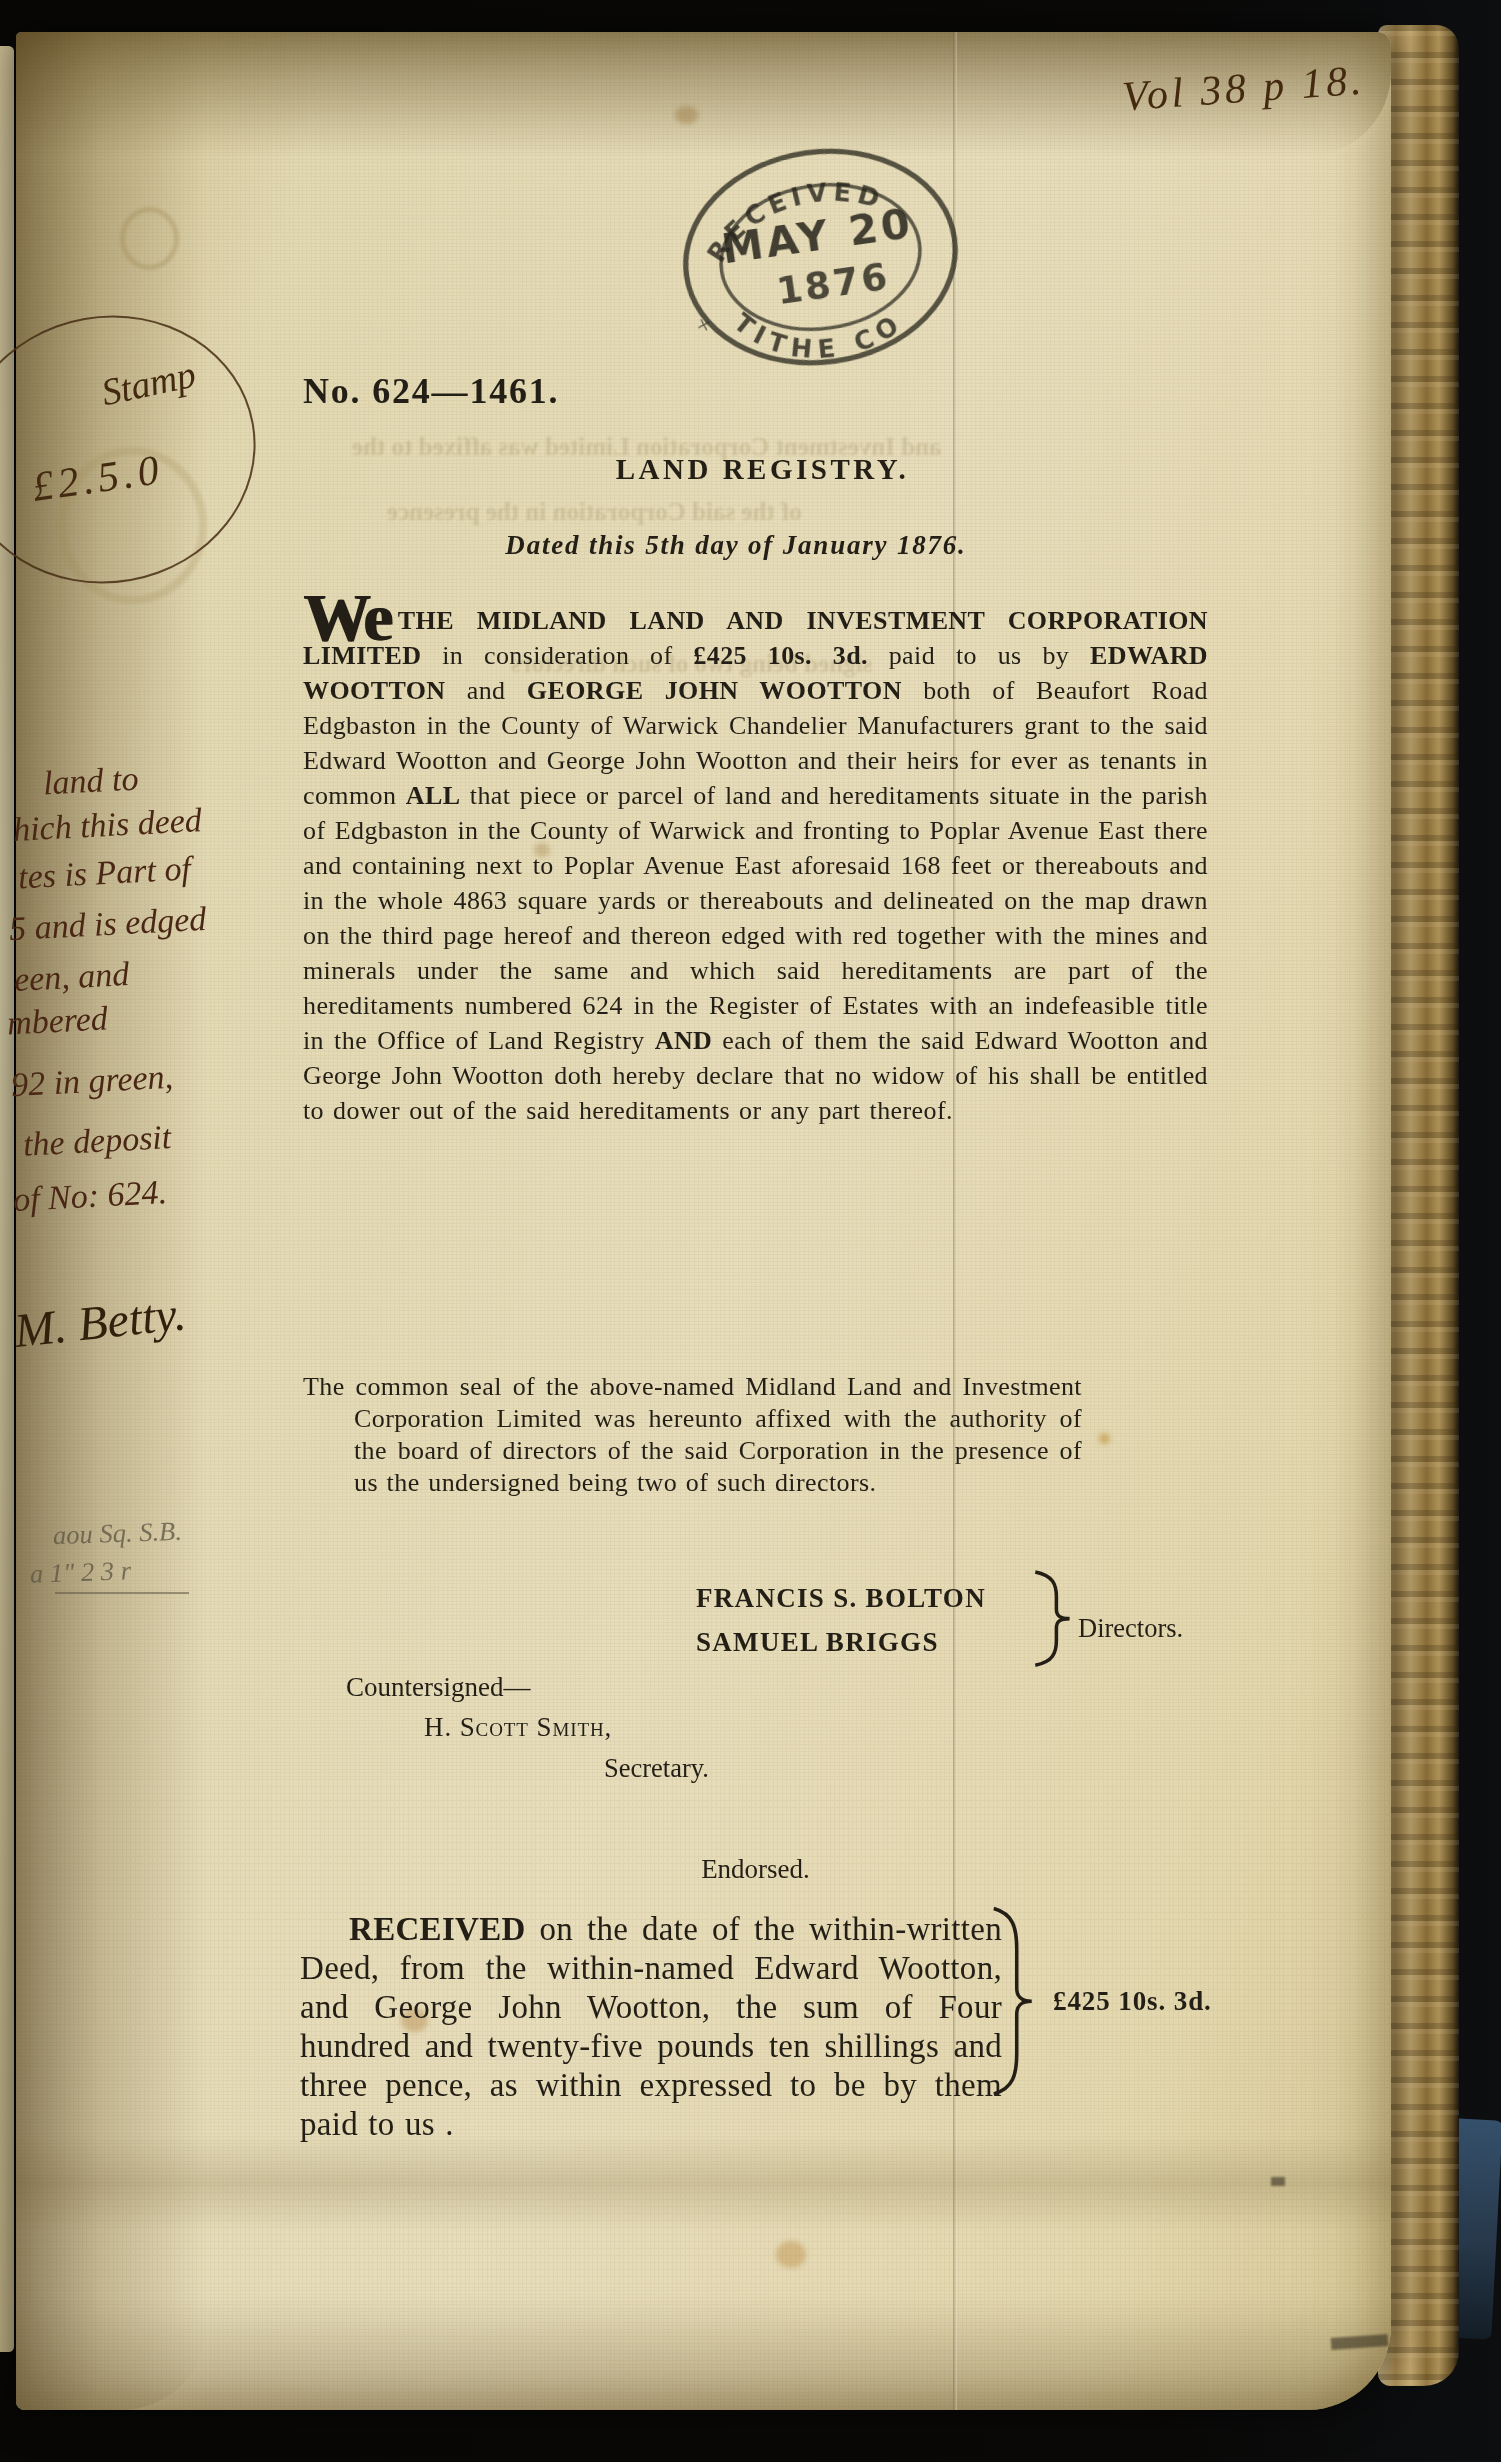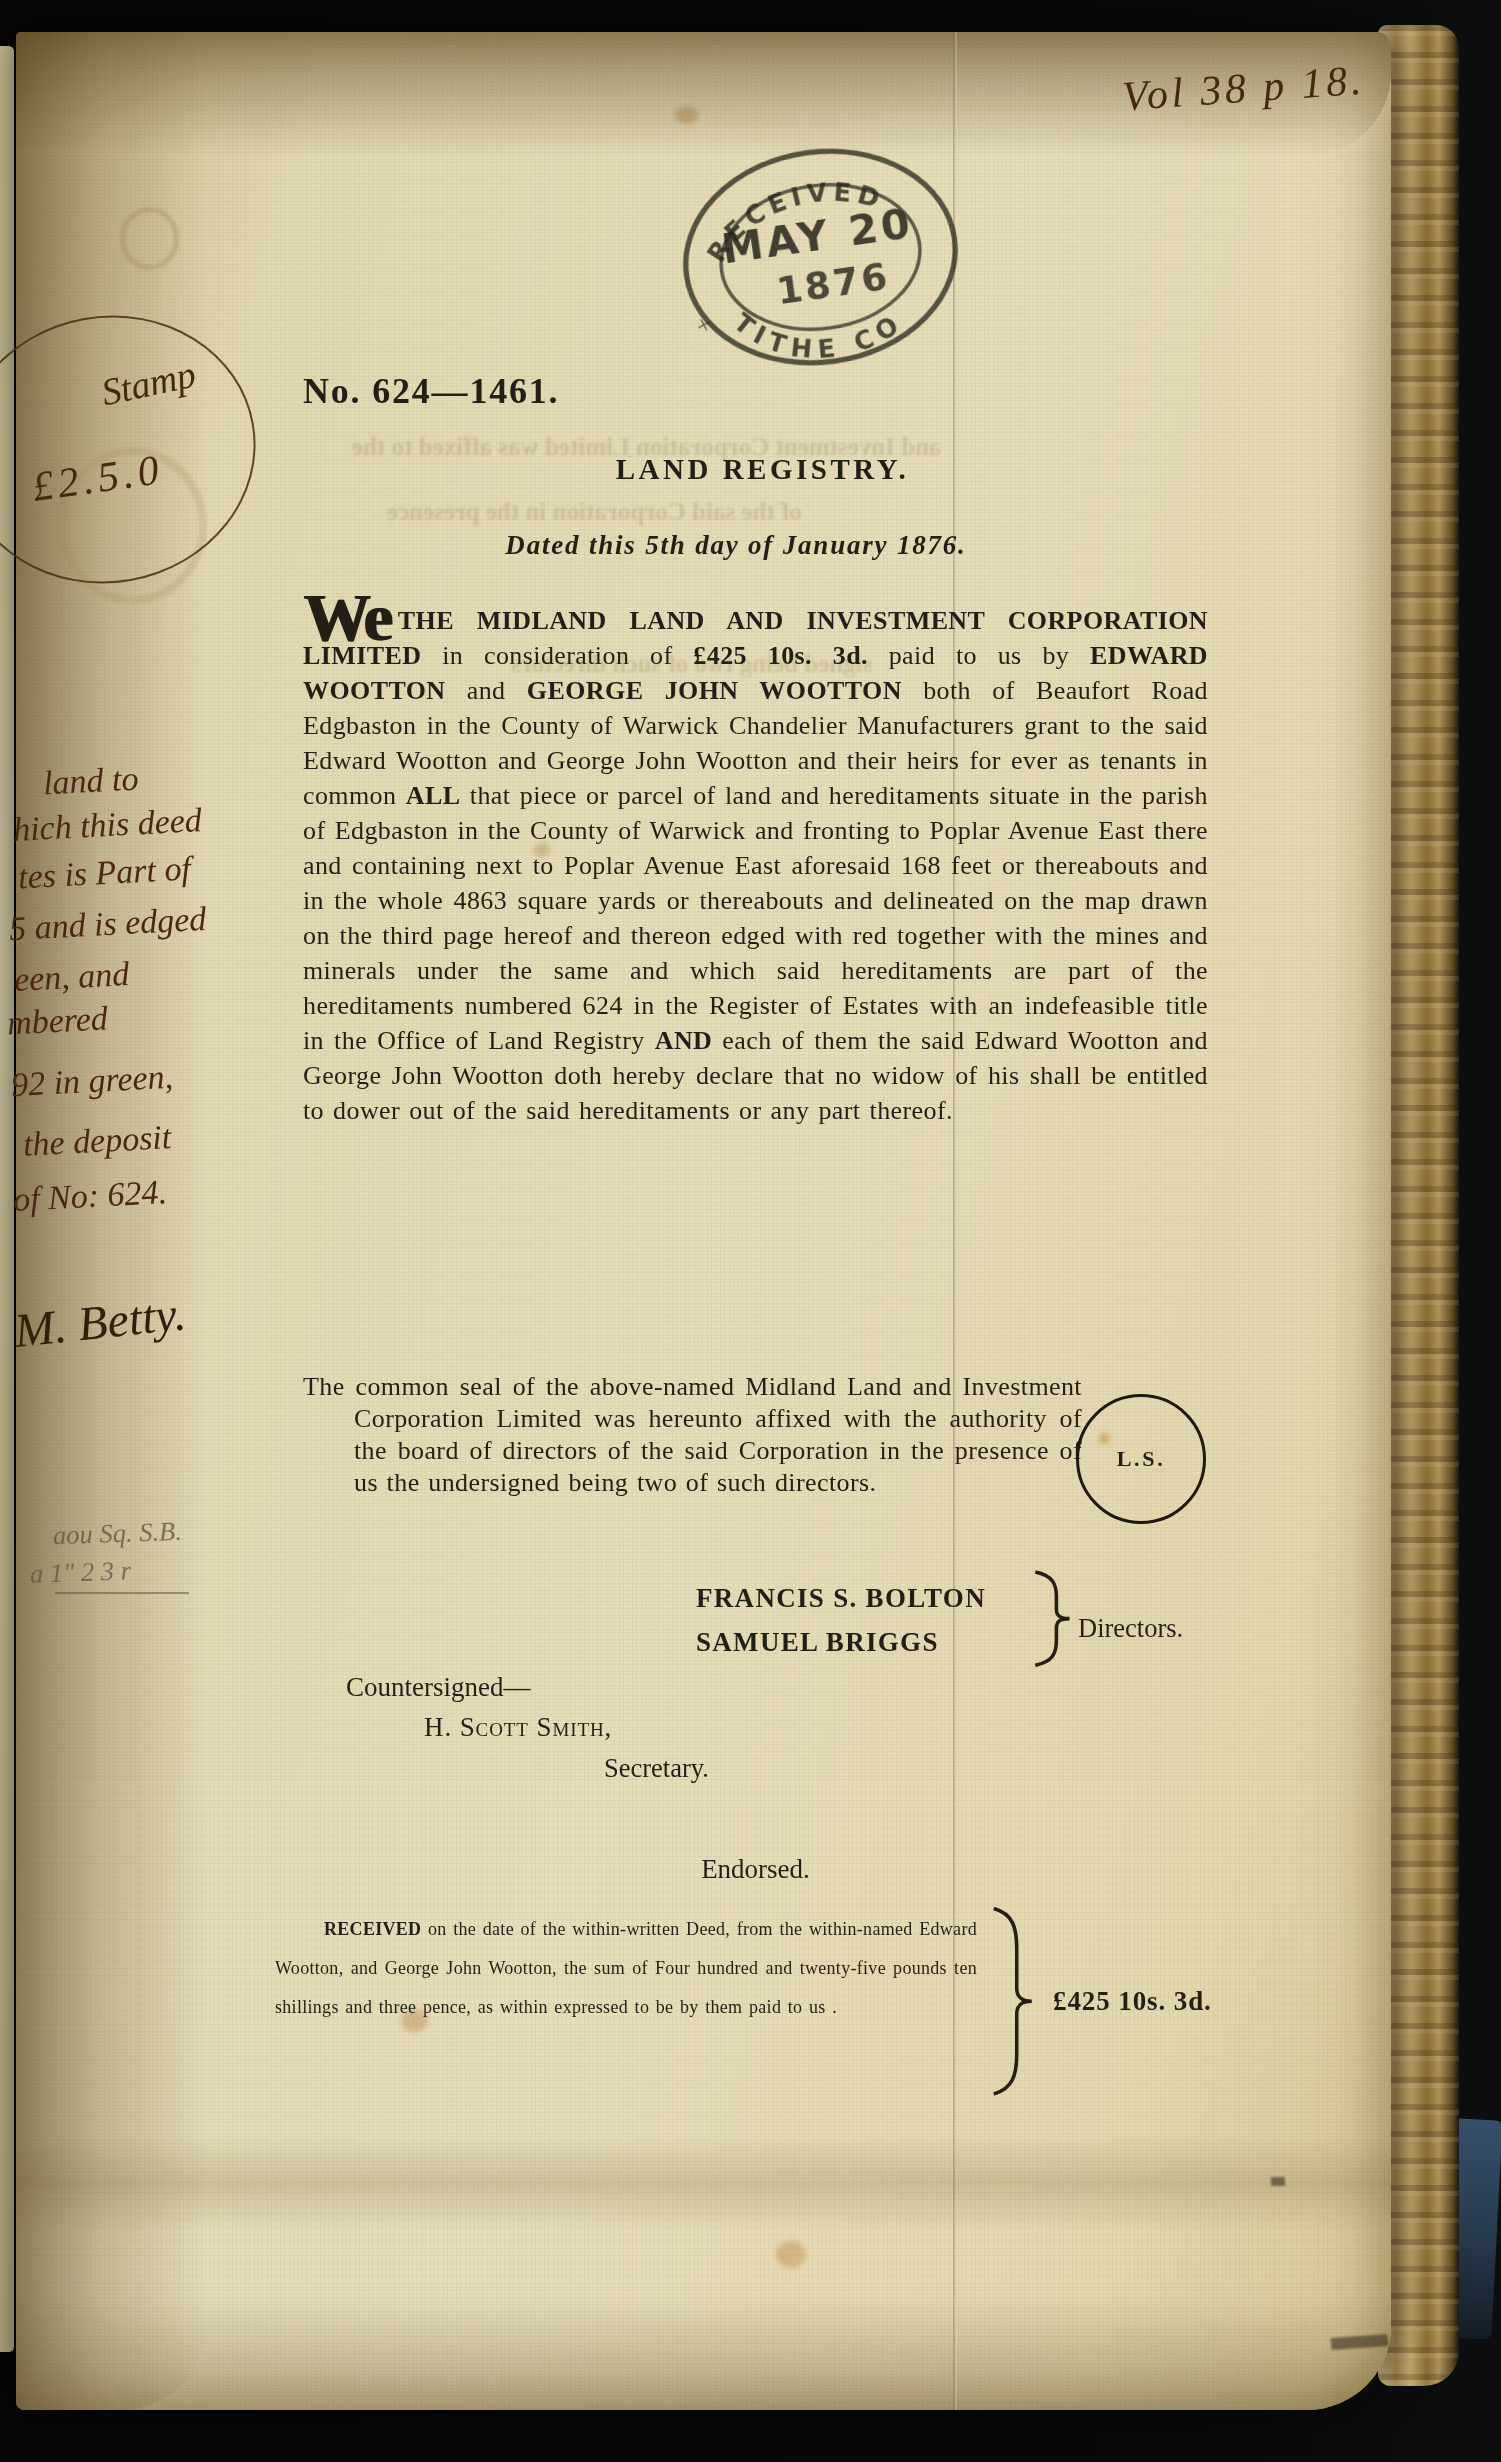--- a/index.html
+++ b/index.html
@@ -67,21 +67,21 @@
   .ls-circle{position:absolute;left:1060px;top:1362px;width:124px;height:124px;border-radius:50%;
         border:3.5px solid #1d1910;display:flex;align-items:center;justify-content:center;
         font-size:22px;font-weight:bold;letter-spacing:2.7px;}
   .dir-names{position:absolute;left:680px;top:1544px;font-size:27px;font-weight:bold;line-height:44px;letter-spacing:1.3px;white-space:nowrap;}
   .dir-brace{position:absolute;left:1014px;top:1537px;}
   .dir-label{position:absolute;left:1062px;top:1566px;font-size:26.5px;margin-top:15px;}
   .countersigned{position:absolute;left:330px;top:1640px;font-size:27px;}
   .sec-name{position:absolute;left:408px;top:1680px;font-size:27px;font-variant:small-caps;letter-spacing:0.9px;}
   .sec-title{position:absolute;left:588px;top:1721px;font-size:26.5px;}
   .endorsed{position:absolute;left:287px;top:1822px;width:905px;text-align:center;font-size:27px;}
-  .received{position:absolute;left:259px;top:1878px;width:702px;font-size:18px;line-height:39px;
+  .received{position:absolute;left:284px;top:1878px;width:702px;font-size:33px;line-height:39px;
         text-align:justify;letter-spacing:0.3px;word-spacing:1.8px;text-indent:49px;}
   .end-brace{position:absolute;left:974px;top:1873px;}
   .amount{position:absolute;left:1037px;top:1954px;font-size:27px;font-weight:bold;letter-spacing:0.9px;}
   
   .ghost{position:absolute;transform:scaleX(-1);color:rgba(120,100,45,.20);filter:blur(1.1px);
         font-weight:bold;font-size:25px;white-space:nowrap;}
 </style>
 </head>
 <body>
 
@@ -155,23 +155,20 @@
 
     <div class="doc-number">No. 624—1461.</div>
     <div class="registry">LAND REGISTRY.</div>
     <div class="dated">Dated this 5th day of January 1876.</div>
 
     <div class="deed">
       <span class="initial">We</span><span class="b">THE MIDLAND LAND AND INVESTMENT CORPORATION LIMITED</span><span> in consideration of </span><span class="b">£425 10s. 3d.</span><span> paid to us by </span><span class="b">EDWARD WOOTTON</span><span> and </span><span class="b">GEORGE JOHN WOOTTON</span><span> both of Beaufort Road Edgbaston in the County of Warwick Chandelier Manufacturers grant to the said Edward Wootton and George John Wootton and their heirs for ever as tenants in common </span><span class="b">ALL</span><span> that piece or parcel of land and hereditaments situate in the parish of Edgbaston in the County of Warwick and fronting to Poplar Avenue East there and containing next to Poplar Avenue East aforesaid 168 feet or thereabouts and in the whole 4863 square yards or thereabouts and delineated on the map drawn on the third page hereof and thereon edged with red together with the mines and minerals under the same and which said hereditaments are part of the hereditaments numbered 624 in the Register of Estates with an indefeasible title in the Office of Land Registry  </span><span class="b">AND</span><span> each of them the said Edward Wootton and George John Wootton doth hereby declare that no widow of his shall be entitled to dower out of the said hereditaments or any part thereof.</span>
     </div>
 
     <div class="seal-clause">The common seal of the above-named Midland Land and Investment Corporation Limited was hereunto affixed with the authority of the board of directors of the said Corporation in the presence of us the undersigned being two of such directors.</div>
-    <div class="ls-circle">
-      <span>L.S.</span>
-    </div>
 
     <div class="dir-names">
       <div>FRANCIS S. BOLTON</div>
       <div>SAMUEL BRIGGS</div>
     </div>
     <svg class="dir-brace" width="44" height="101" viewBox="0 0 50 114">
       <path d="M6,3 C26,7 30,17 30,31 L30,45 C30,53 34,56 45,56 C34,56 30,59 30,67 L30,81 C30,95 26,105 6,109" fill="none" stroke="#241f16" stroke-width="4"></path>
     </svg>
     <div class="dir-label">Directors.</div>
 

